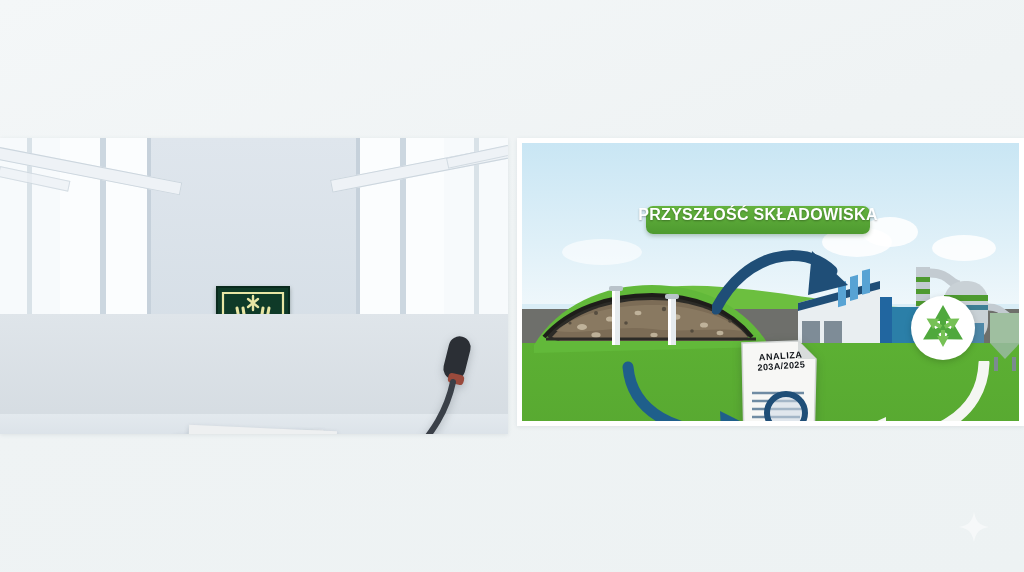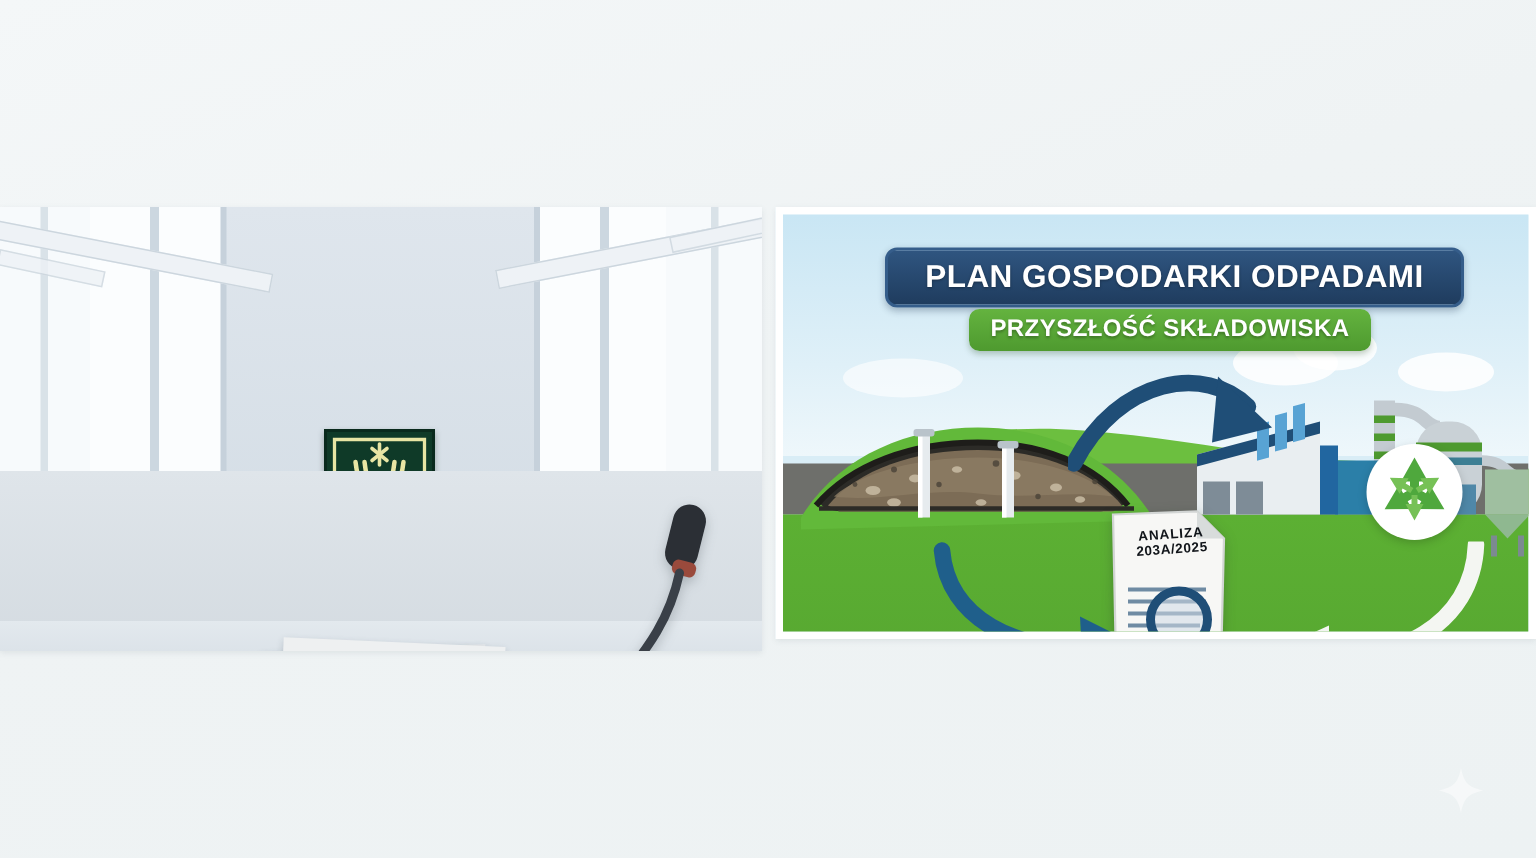--- a/index.html
+++ b/index.html
@@ -161,24 +161,24 @@
     border:2px solid #355d8a;
     display:flex; align-items:center; justify-content:center;
     box-shadow:0 2px 5px rgba(20,40,70,.3);
   }
   .banner-main span{
     color:#ffffff; font-weight:700; font-size:21px; letter-spacing:.3px;
     text-shadow: 0 1px 2px rgba(0,0,0,.35);
     white-space:nowrap;
   }
   .banner-sub{
-    position:absolute; left:124px; top:63px; width:268px; height:28px;
+    position:absolute; left:124px; top:63px; width:224px; height:28px;
     background: linear-gradient(180deg,#64b33f 0%, #4e9a2f 100%);
     border-radius:7px;
-    display:flex; align-items:center; justify-content:center;
+    display:flex; align-items:flex-start; justify-content:center;
     box-shadow:0 2px 4px rgba(30,70,20,.28);
   }
   .banner-sub span{
     color:#ffffff; font-weight:700; font-size:16px; letter-spacing:.3px;
     text-shadow: 0 1px 2px rgba(0,0,0,.3);
     white-space:nowrap;
   }
 
   .landfill{ position:absolute; left:12px; top:140px; width:235px; height:120px; }
   .landfill svg{ display:block; }
@@ -465,23 +465,20 @@
           <circle cx="48" cy="74" r="19" fill="none" stroke="#1f4e77" stroke-width="6"></circle>
           <path d="M62 88 L78 104" stroke="#1f5f8b" stroke-width="9" stroke-linecap="round"></path>
         </g>
       </svg>
     </div>
     <div class="analysis-text">
       <div class="l1">ANALIZA</div>
       <div class="l2">203A/2025</div>
     </div>
 
-    <div class="banner-main">
-      <span>PLAN GOSPODARKI ODPADAMI</span>
-    </div>
     <div class="banner-sub">
       <span>PRZYSZŁOŚĆ SKŁADOWISKA</span>
     </div>
   </div>
 
   <div class="sparkle" style="left:957px;top:510px;">
     <svg width="34" height="34" viewBox="0 0 34 34">
       <path d="M17 2 C19 12 22 15 32 17 C22 19 19 22 17 32 C15 22 12 19 2 17 C12 15 15 12 17 2 Z" fill="#ffffff" opacity=".9"></path>
     </svg>
   </div>

